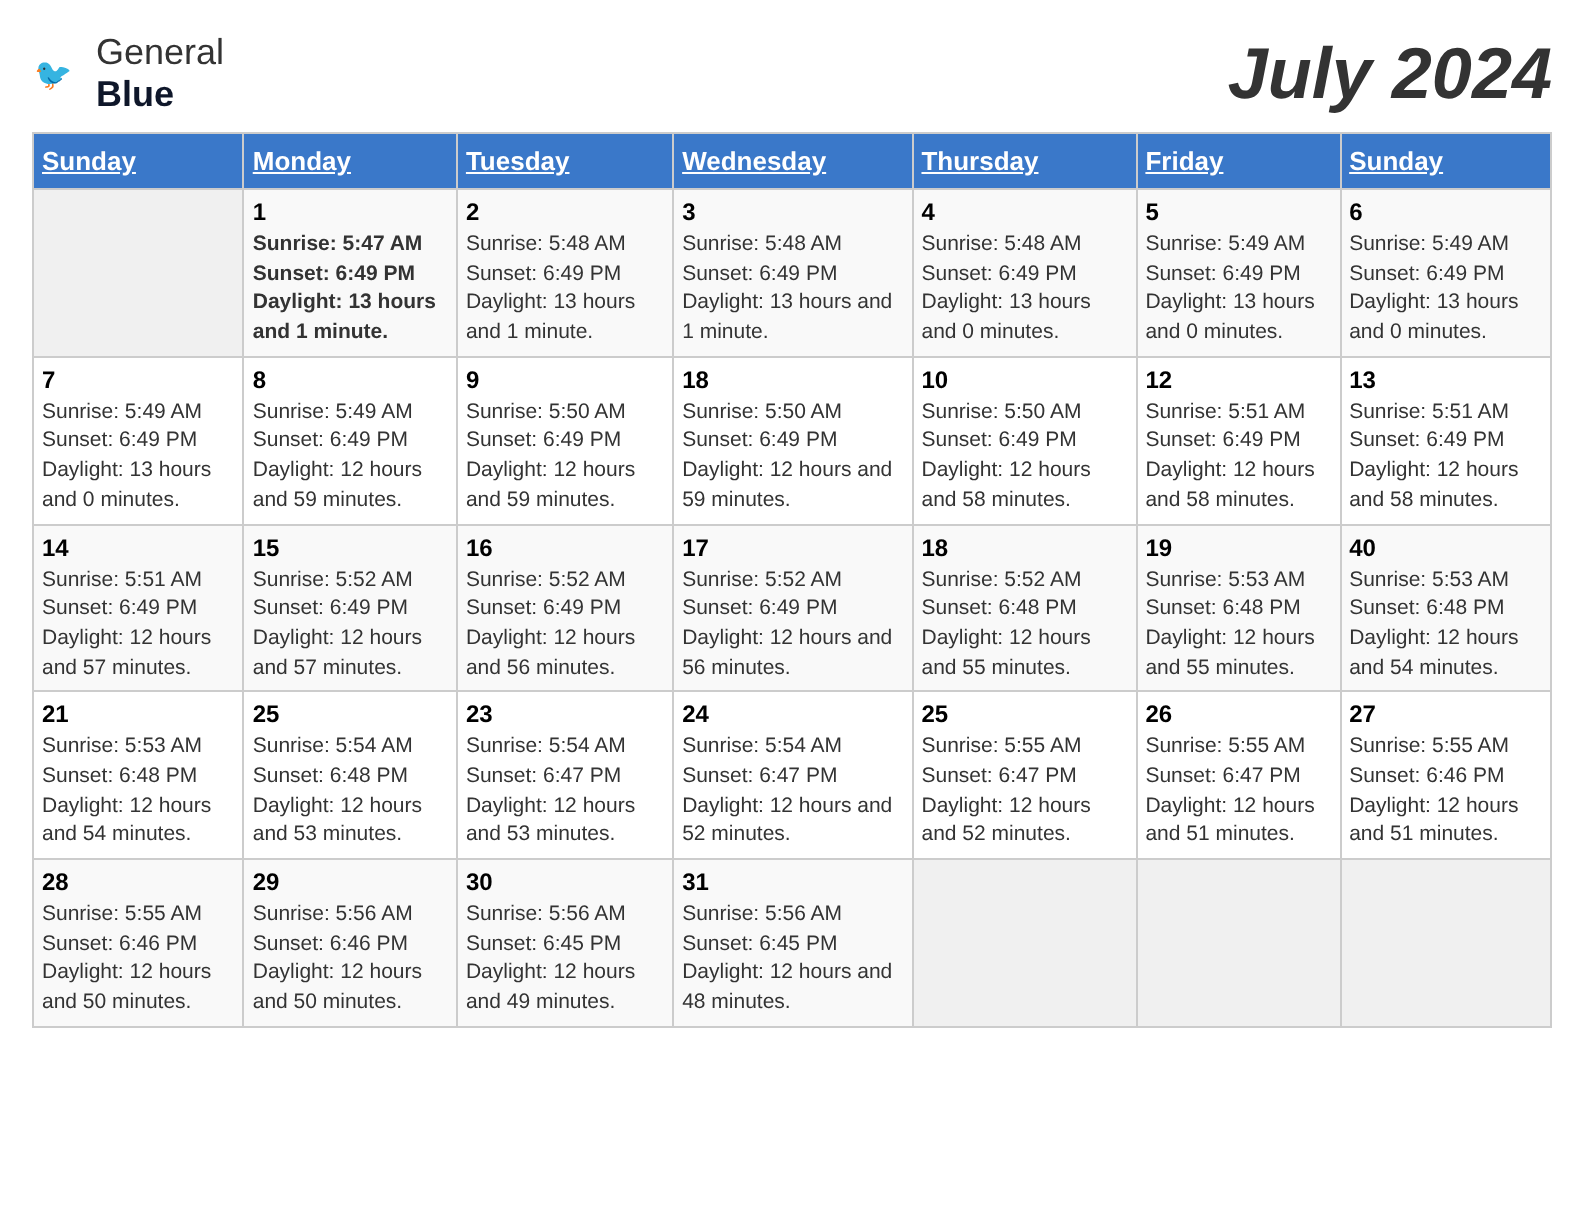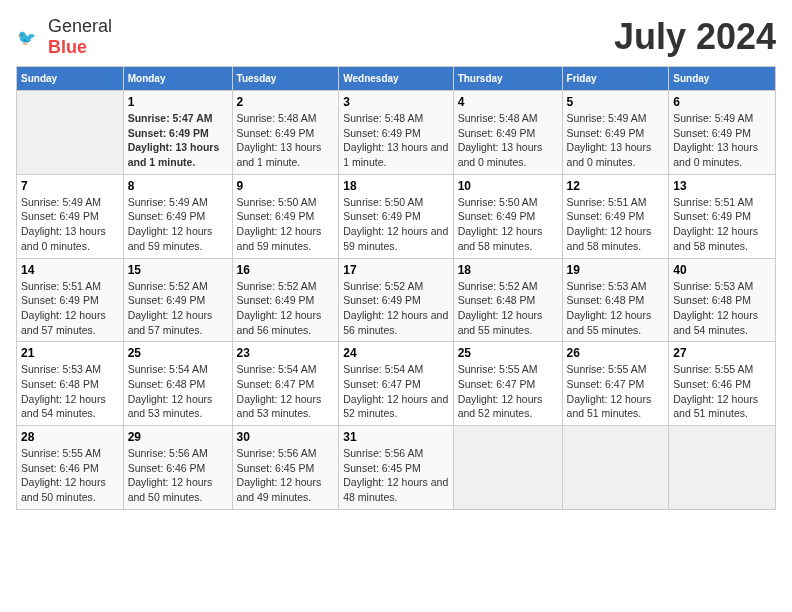--- a/index.html
+++ b/index.html
@@ -22,51 +22,53 @@
       gap: 4px;
     }
     .logo-text-general {
       font-size: 18px;
       font-weight: normal;
       color: #333;
     }
     .logo-text-blue {
       font-size: 18px;
       font-weight: bold;
-      color: #ef4444;
+      color: #0f172a;
     }
     .logo-bird {
       width: 28px;
       height: 28px;
     }
     .title-area {
       text-align: left;
+      font-style: italic;
     }
     .main-title {
       font-size: 36px;
       font-weight: bold;
       color: #333;
     }
     .subtitle {
       font-size: 16px;
       color: #555;
     }
     table {
       width: 100%;
       border-collapse: collapse;
       font-size: 11px;
     }
     thead tr th {
       background-color: #3a78c9;
       color: #fff;
       padding: 6px 4px;
       text-align: left;
-      font-size: 10px;
+      font-size: 13px;
       font-weight: bold;
       border: 1px solid #ccc;
+      text-decoration: underline;
     }
     tbody tr td {
       border: 1px solid #ccc;
       padding: 4px 4px;
       vertical-align: top;
       min-height: 60px;
       background: #fff;
     }
     tbody tr:nth-child(odd) td {
       background: #f9f9f9;

